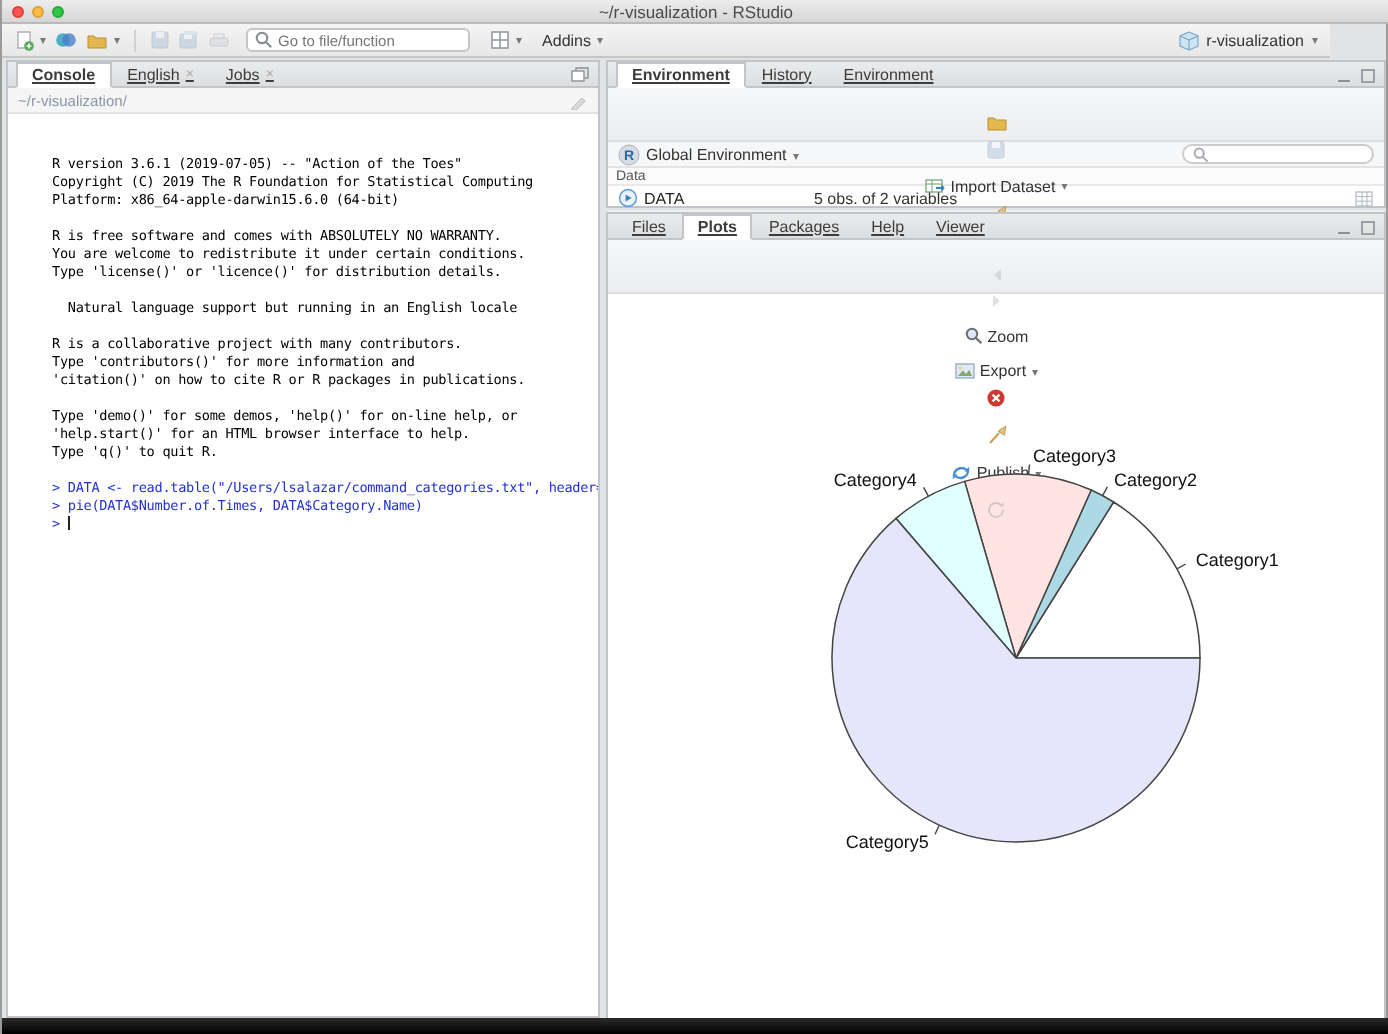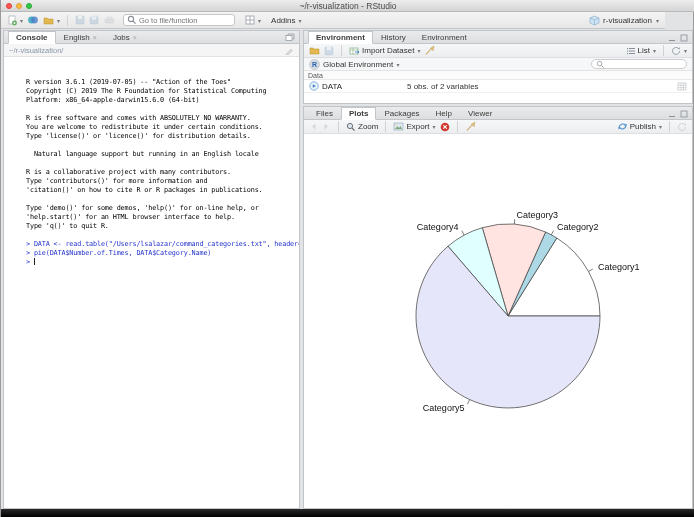--- a/index.html
+++ b/index.html
@@ -41,38 +41,38 @@
   .project-btn { display:flex; align-items:center; gap:3px; font-size:8px; color:#333; }
 
   
   .panel { position:absolute; background:#fff; border:1px solid #c1c5c9; }
   .console-panel { left:2px; top:30px; width:297px; height:479px; }
   .env-panel    { left:302px; top:30px; width:390px; height:74px; }
   .plots-panel  { left:302px; top:106px; width:390px; height:403px; }
 
   .tabbar { height:13px; background:linear-gradient(#eaebec,#dcdee0); border-bottom:1px solid #c2c6cb;
     display:flex; align-items:stretch; padding-left:4px; font-size:8px; color:#3c3c3c; position:relative; }
-  .tab { display:flex; align-items:center; gap:3px; padding:0 7px; border:1px solid transparent; cursor:default; }
+  .tab { display:flex; align-items:center; gap:3px; padding:0 7px; border:1px solid transparent; cursor:default;text-decoration:underline; }
   .tab.active { background:#fff; border-color:#c2c6cb; border-bottom-color:#fff; margin-bottom:-1px; font-weight:bold; }
   .tab-close { color:#a6a6a6; font-size:7px; }
   .tabbar-right { position:absolute; right:4px; top:0; height:13px; display:flex; align-items:center; gap:4px; }
 
   .pathbar { height:13px; background:#f5f5f5; border-bottom:1px solid #e2e2e2;
     display:flex; align-items:center; padding:0 5px; font-size:7.5px; color:#8a97a8; }
   .pathbar .spacer { flex:1; }
 
   .console-body { height:453px; overflow:hidden; }
   #console-pre { margin:17px; padding:4px 0 0 5px;
     font-family:"DejaVu Sans Mono", monospace; font-size:6.8px; line-height:9px;
     letter-spacing:-0.15px; color:#000; white-space:pre; }
   #console-pre .cmd { color:#2433cc; }
   .cursor { display:inline-block; width:1px; height:7px; background:#222; vertical-align:-1px; }
 
   .panel-toolbar { height:14px; background:linear-gradient(#f6f7f8,#ebedef); border-bottom:1px solid #dcdee1;
-    display:flex; align-items:center; padding:0 5px; gap:4px; font-size:8px; color:#333; }
+    display:flex; align-items:center; padding:13px 5px; gap:4px; font-size:8px; color:#333;flex-direction:column; }
   .tb-btn { display:flex; align-items:center; gap:2px; cursor:default; }
 
   .scope-row { height:13px; background:#f6f7f8; border-bottom:1px solid #e3e3e3;
     display:flex; align-items:center; padding:0 5px; gap:3px; font-size:8px; color:#333; }
   .env-search { display:flex; align-items:center; background:#fff; border:1px solid #ccc; border-radius:6px;
     height:10px; padding:0 4px; width:96px; }
   .section-hdr { height:9px; background:#fbfbfb; border-bottom:1px solid #e8e8e8;
     font-size:7px; color:#555; padding:0 4px; display:flex; align-items:center; }
   .obj-row { height:13px; display:flex; align-items:center; padding:0 5px; gap:3px;
     font-size:8px; color:#222; border-bottom:1px solid #f0f0f0; }

